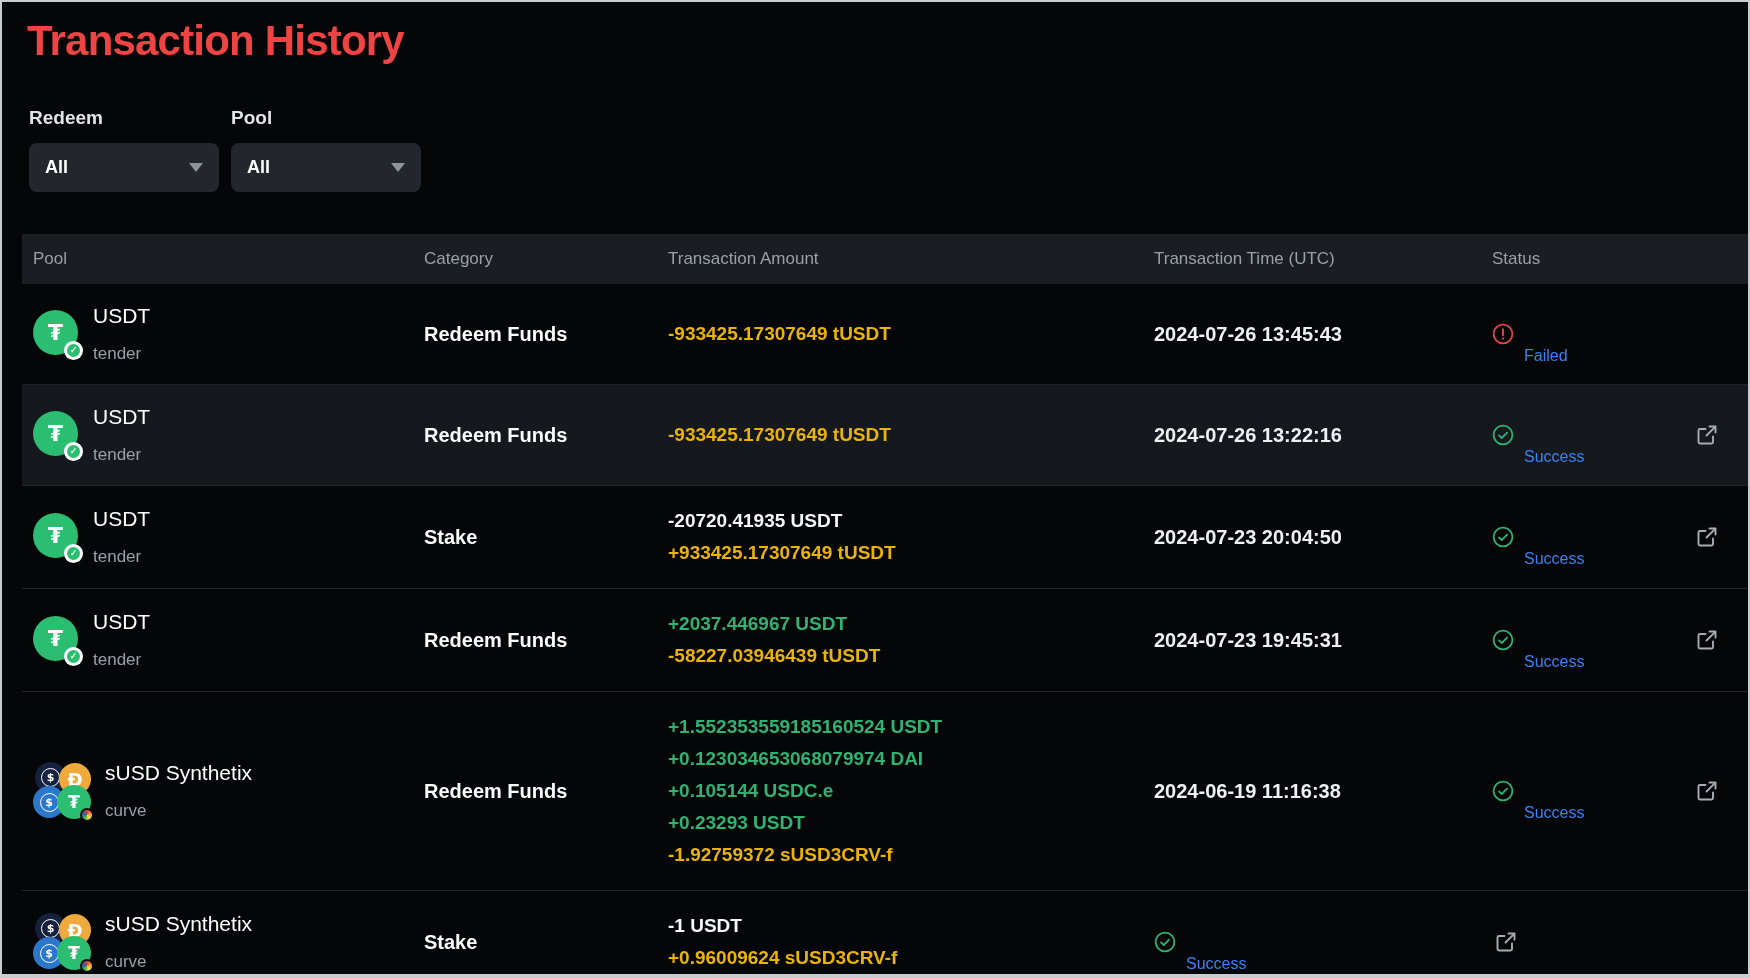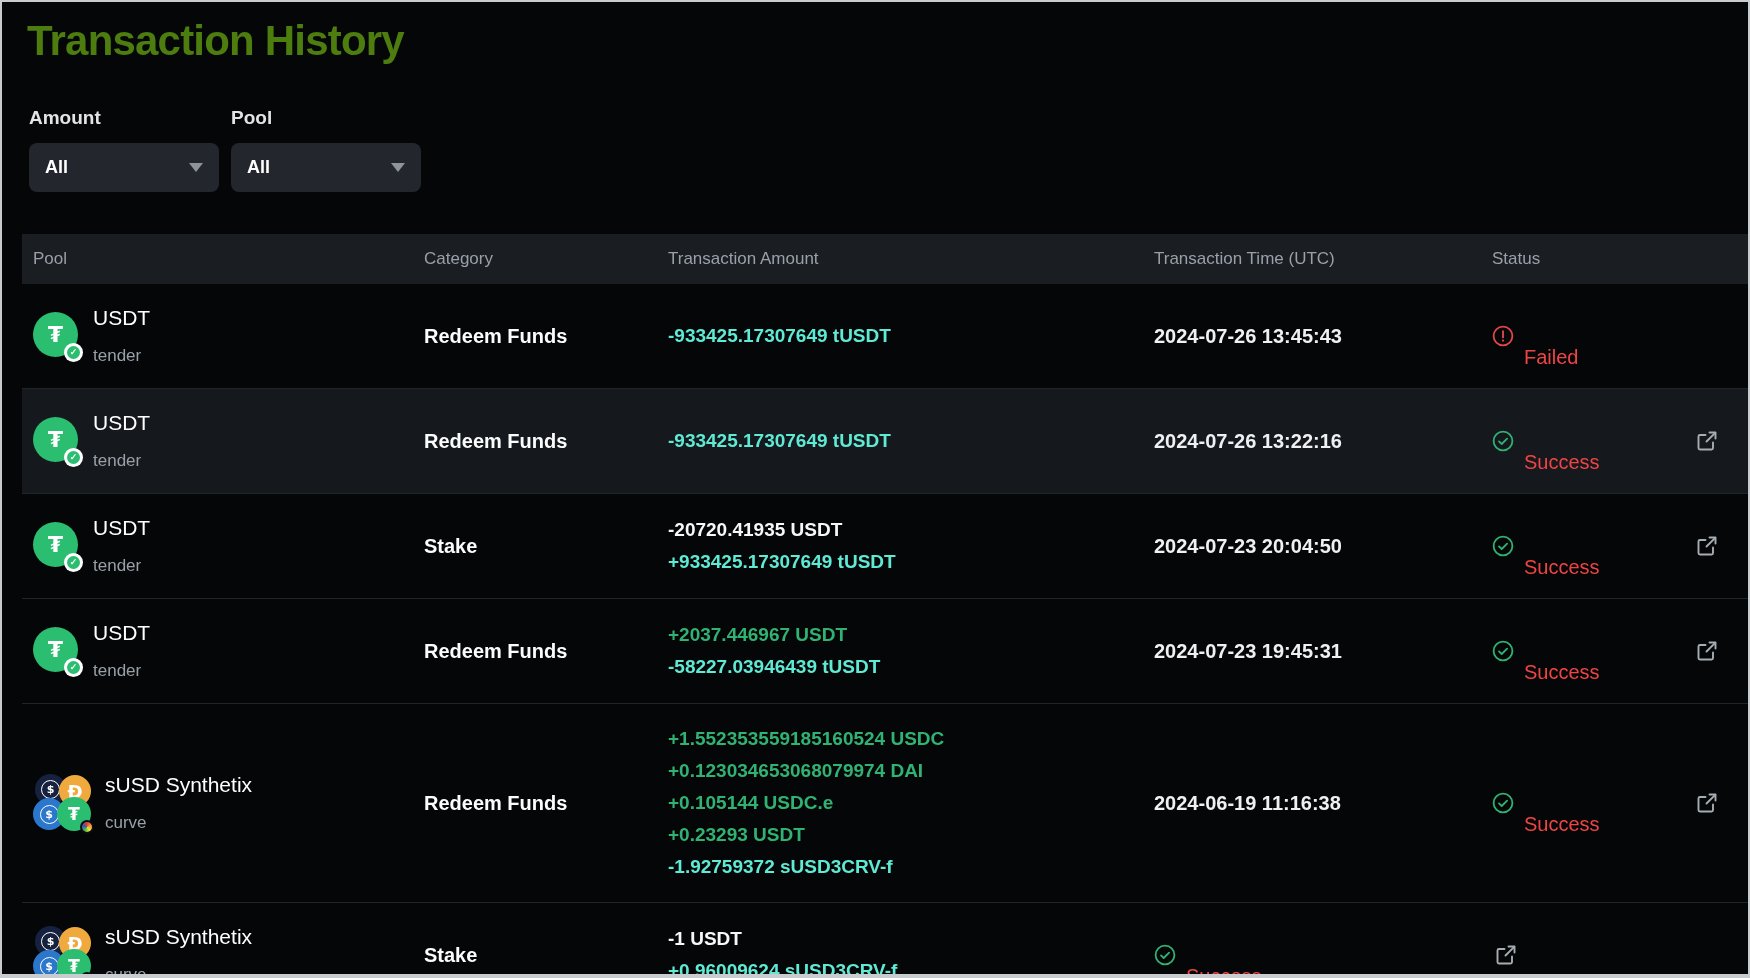--- a/index.html
+++ b/index.html
@@ -13,21 +13,21 @@
     border-bottom-width:4px;
     overflow:hidden;
     position:relative;
     color:#f4f5f6;
   }
 
   .page-title{
     margin:14px 0 0 25px;
     font-size:42px; line-height:50px;
     font-weight:700; letter-spacing:-0.8px;
-    color:#4d7c0f;
+    color:#ef4444;
   }
 
   
   .filters{ display:flex; gap:12px; margin:40px 0 0 27px; }
   .filter{ width:190px; }
   .filter-label{ font-size:19px; font-weight:700; color:#e2e5e8; line-height:24px; }
   .select{
     margin-top:13px; height:49px;
     background:#23272d; border-radius:8px;
     display:flex; align-items:center; justify-content:space-between;
@@ -102,42 +102,42 @@
   }
   .pool-text{ display:flex; flex-direction:column; }
   .pool-name{ font-size:21px; font-weight:400; color:#ffffff; line-height:26px; }
   .pool-protocol{ font-size:17px; color:#99a0a8; line-height:22px; margin-top:14px; }
 
   .category-cell{ font-size:20px; font-weight:700; color:#fbfcfd; }
 
   .amount-cell{ display:flex; flex-direction:column; }
   .amount-line{ font-size:19px; font-weight:600; line-height:32px; }
   .amount-line.green{ color:#30b273; }
-  .amount-line.gray{ color:#5eead4; }
+  .amount-line.gray{ color:#eab308; }
   .amount-line.white{ color:#f6f7f8; font-weight:700; }
 
   .time-cell{ font-size:20px; font-weight:700; color:#eef0f2; }
 
   .status-cell{ display:flex; align-items:center; gap:10px; }
   .st-ic{ display:flex; align-items:center; }
-  .status-label{ font-size:20px; color:#ef4444;margin-top:43px; }
+  .status-label{ font-size:16px; color:#3b82f6;margin-top:43px; }
 
   .link-cell{ display:flex; align-items:center; }
   .ext-link{ background:none; border:none; cursor:pointer; padding:2px; display:flex; }
 </style>
 </head>
 <body>
 
 <div class="screen">
 
   <h1 class="page-title">Transaction History</h1>
 
   <div class="filters">
     <div class="filter">
-      <div class="filter-label">Amount</div>
+      <div class="filter-label">Redeem</div>
       <div class="select">
         <span class="select-value">All</span>
         <span class="caret"></span>
       </div>
     </div>
     <div class="filter">
       <div class="filter-label">Pool</div>
       <div class="select">
         <span class="select-value">All</span>
         <span class="caret"></span>
@@ -331,21 +331,21 @@
               </span>
         <span class="tok tok-usdt-sm">₮<span class="badge-curve"></span></span>
       </span>
       <span class="pool-text">
         <span class="pool-name">sUSD Synthetix</span>
         <span class="pool-protocol">curve</span>
       </span>
     </div>
     <div class="category-cell">Redeem Funds</div>
     <div class="amount-cell">
-            <div class="amount-line green">+1.552353559185160524 USDC</div>
+            <div class="amount-line green">+1.552353559185160524 USDT</div>
             <div class="amount-line green">+0.123034653068079974 DAI</div>
             <div class="amount-line green">+0.105144 USDC.e</div>
             <div class="amount-line green">+0.23293 USDT</div>
             <div class="amount-line gray">-1.92759372 sUSD3CRV-f</div>
           </div>
     <div class="time-cell">2024-06-19 11:16:38</div>
     <div class="status-cell">
       <span class="st-ic">
         <svg width="22" height="22" viewBox="0 0 22 22" fill="none">
           <circle cx="11" cy="11" r="9.4" stroke="#30b273" stroke-width="1.8"></circle>

